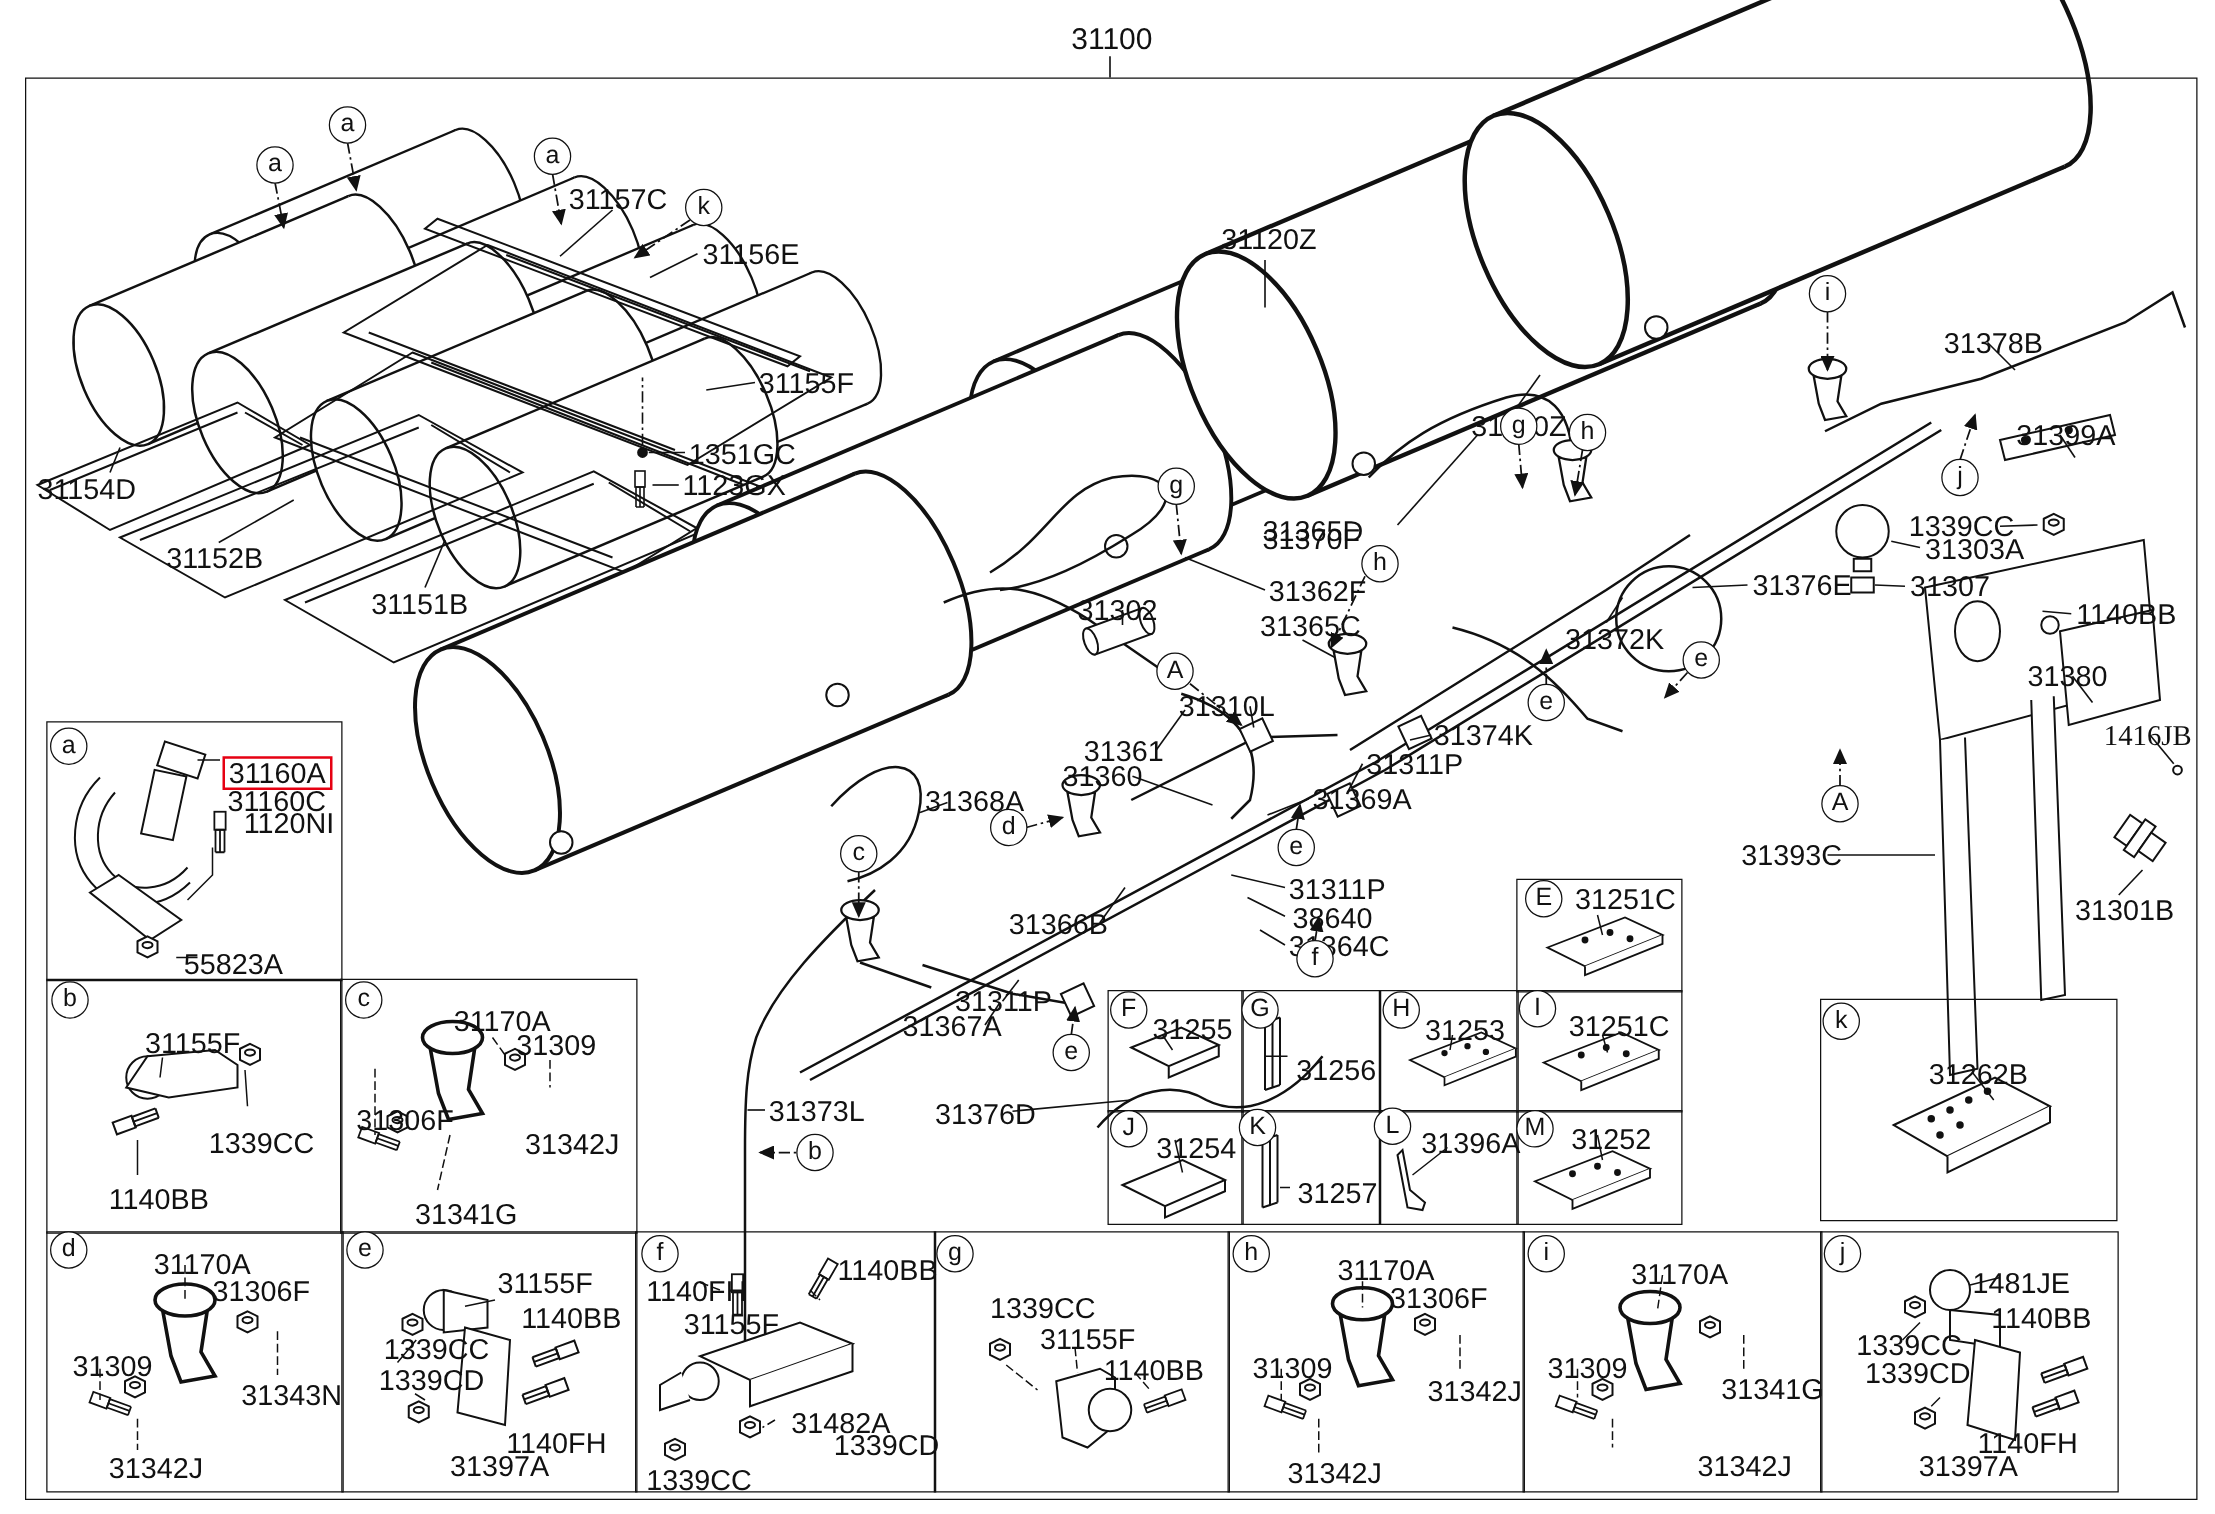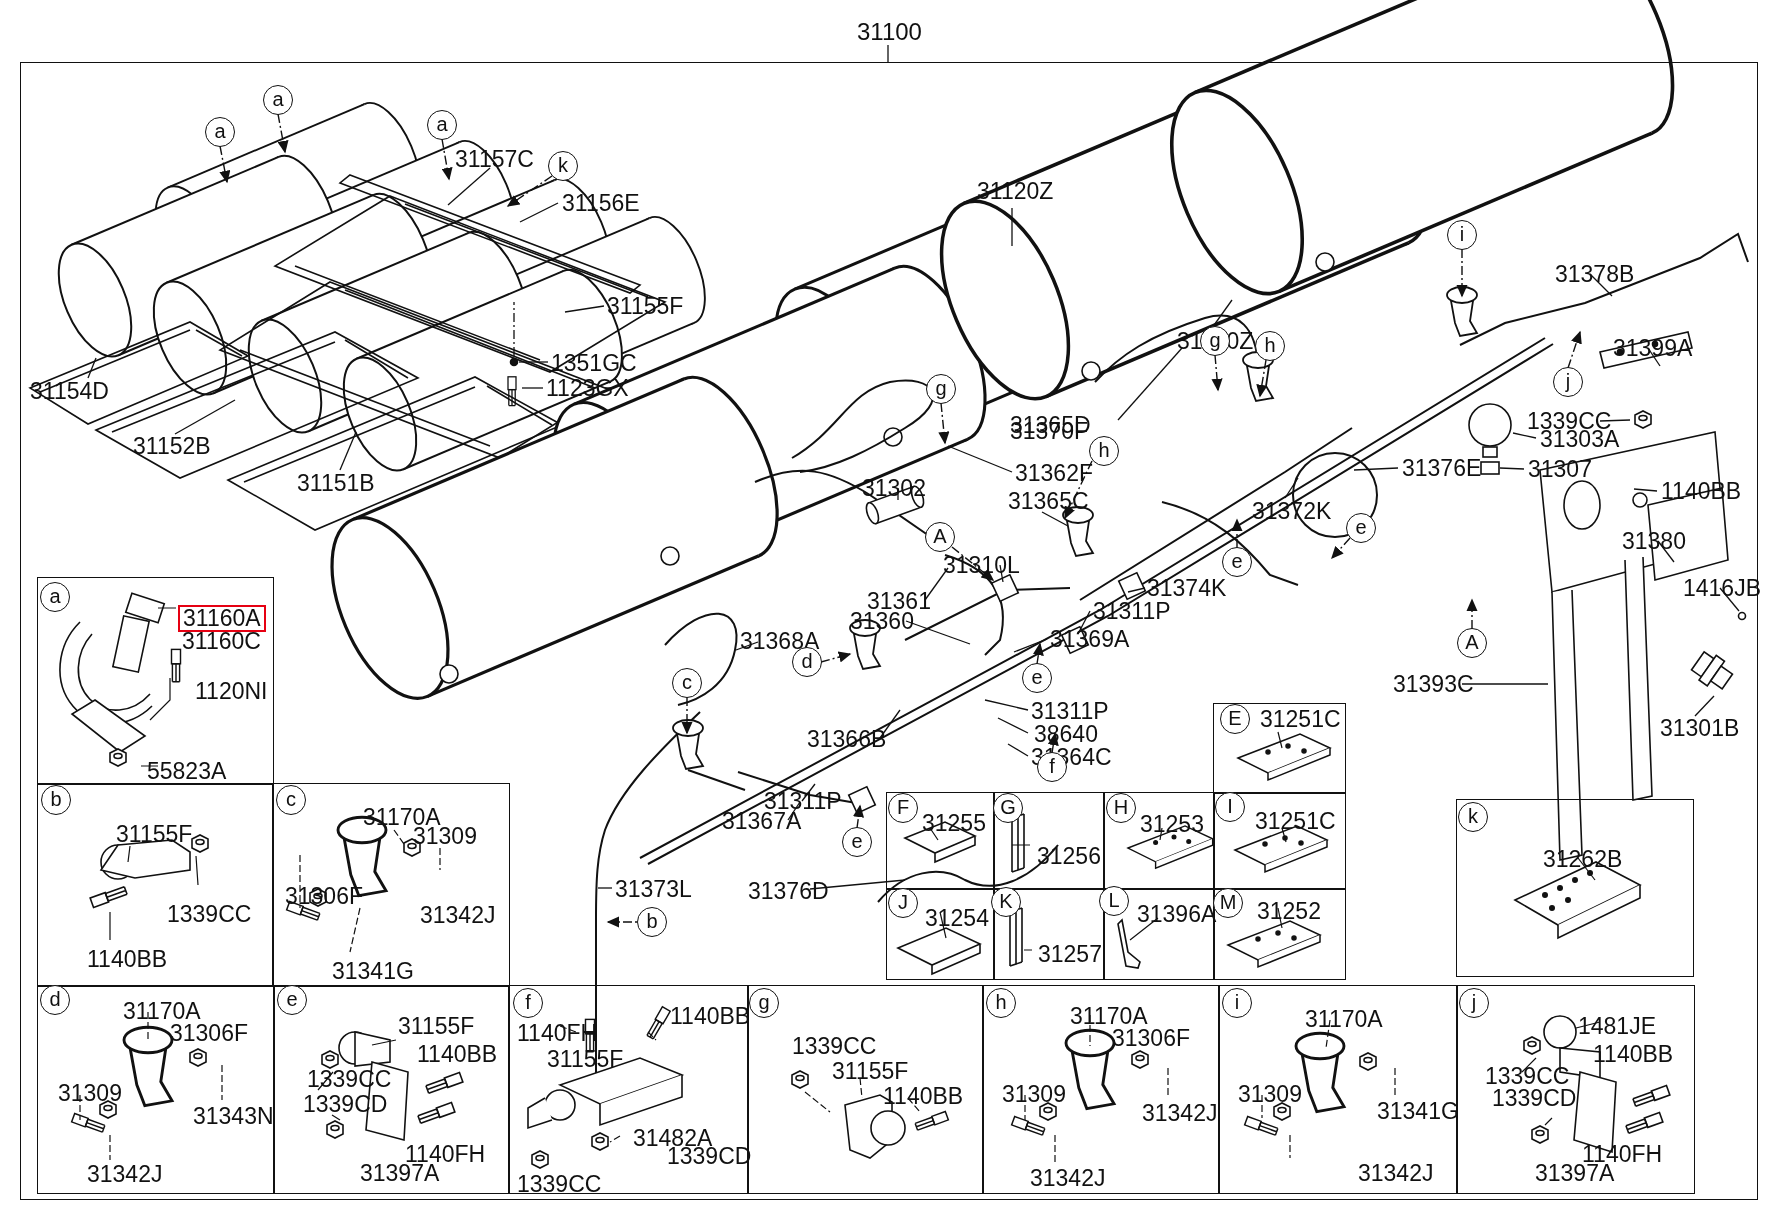--- a/index.html
+++ b/index.html
@@ -375,26 +375,26 @@
       <span class="lbl" style="left: 748px; top: 880px;">31376D</span>
       <span class="lbl" style="left: 1555px; top: 263px;">31378B</span>
       <span class="lbl" style="left: 1613px; top: 337px;">31399A</span>
       <span class="lbl" style="left: 1527px; top: 410px;">1339CC</span>
       <span class="lbl" style="left: 1540px; top: 428px;">31303A</span>
       <span class="lbl" style="left: 1402px; top: 457px;">31376E</span>
       <span class="lbl" style="left: 1528px; top: 458px;">31307</span>
       <span class="lbl" style="left: 1661px; top: 480px;">1140BB</span>
       <span class="lbl" style="left: 1252px; top: 500px;">31372K</span>
       <span class="lbl" style="left: 1622px; top: 530px;">31380</span>
-      <span class="lbl" style="left: 1683px; top: 577px;">1416JB</span>
+      <span class="lbl" style="left: 1683px; top: 577px; font-family: Liberation Serif, serif;">1416JB</span>
       <span class="lbl" style="left: 1393px; top: 673px;">31393C</span>
       <span class="lbl" style="left: 1660px; top: 717px;">31301B</span>
       <span class="lbl hl" style="left: 182px; top: 608px;">31160A</span>
       <span class="lbl" style="left: 182px; top: 630px;">31160C</span>
-      <span class="lbl" style="left: 195px; top: 680px;">1120NI</span>
+      <span class="lbl" style="left: 195px; top: 647px;">1120NI</span>
       <span class="lbl" style="left: 147px; top: 760px;">55823A</span>
       <span class="lbl" style="left: 116px; top: 823px;">31155F</span>
       <span class="lbl" style="left: 167px; top: 903px;">1339CC</span>
       <span class="lbl" style="left: 87px; top: 948px;">1140BB</span>
       <span class="lbl" style="left: 363px; top: 806px;">31170A</span>
       <span class="lbl" style="left: 413px; top: 825px;">31309</span>
       <span class="lbl" style="left: 285px; top: 885px;">31306F</span>
       <span class="lbl" style="left: 420px; top: 904px;">31342J</span>
       <span class="lbl" style="left: 332px; top: 960px;">31341G</span>
       <span class="lbl" style="left: 123px; top: 1000px;">31170A</span>

